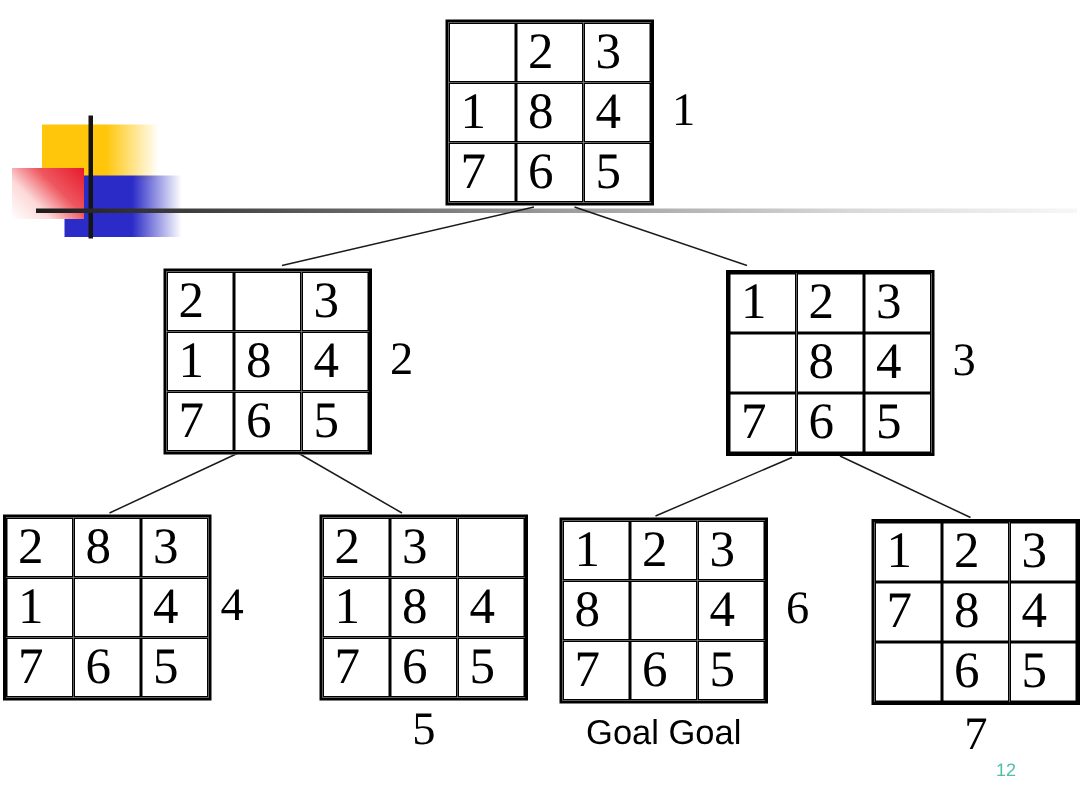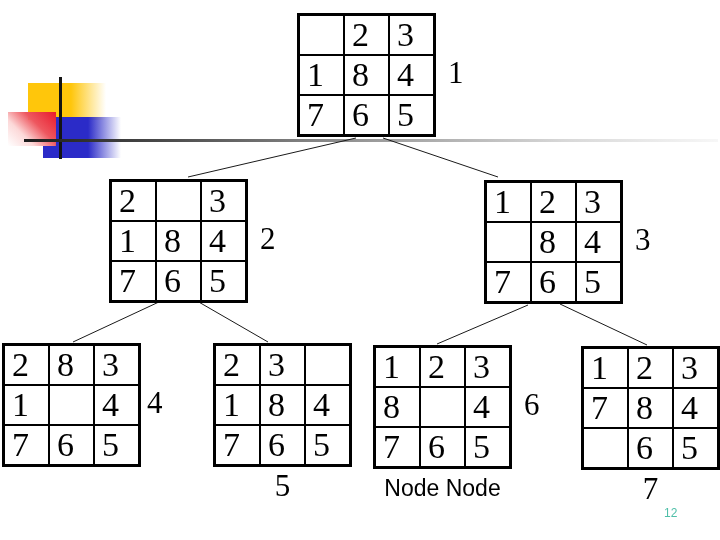--- a/index.html
+++ b/index.html
@@ -138,21 +138,21 @@
       <div class="cell">2</div>
       <div class="cell">3</div>
       <div class="cell">8</div>
       <div class="cell"></div>
       <div class="cell">4</div>
       <div class="cell">7</div>
       <div class="cell">6</div>
       <div class="cell">5</div>
     </div>
     <div class="nlabel right">6</div>
-    <div class="caption">Node Node</div>
+    <div class="caption">Goal Goal</div>
   </div>
 
   <div class="node" style="left:581px;top:346px">
     <div class="puzzle">
       <div class="cell">1</div>
       <div class="cell">2</div>
       <div class="cell">3</div>
       <div class="cell">7</div>
       <div class="cell">8</div>
       <div class="cell">4</div>

